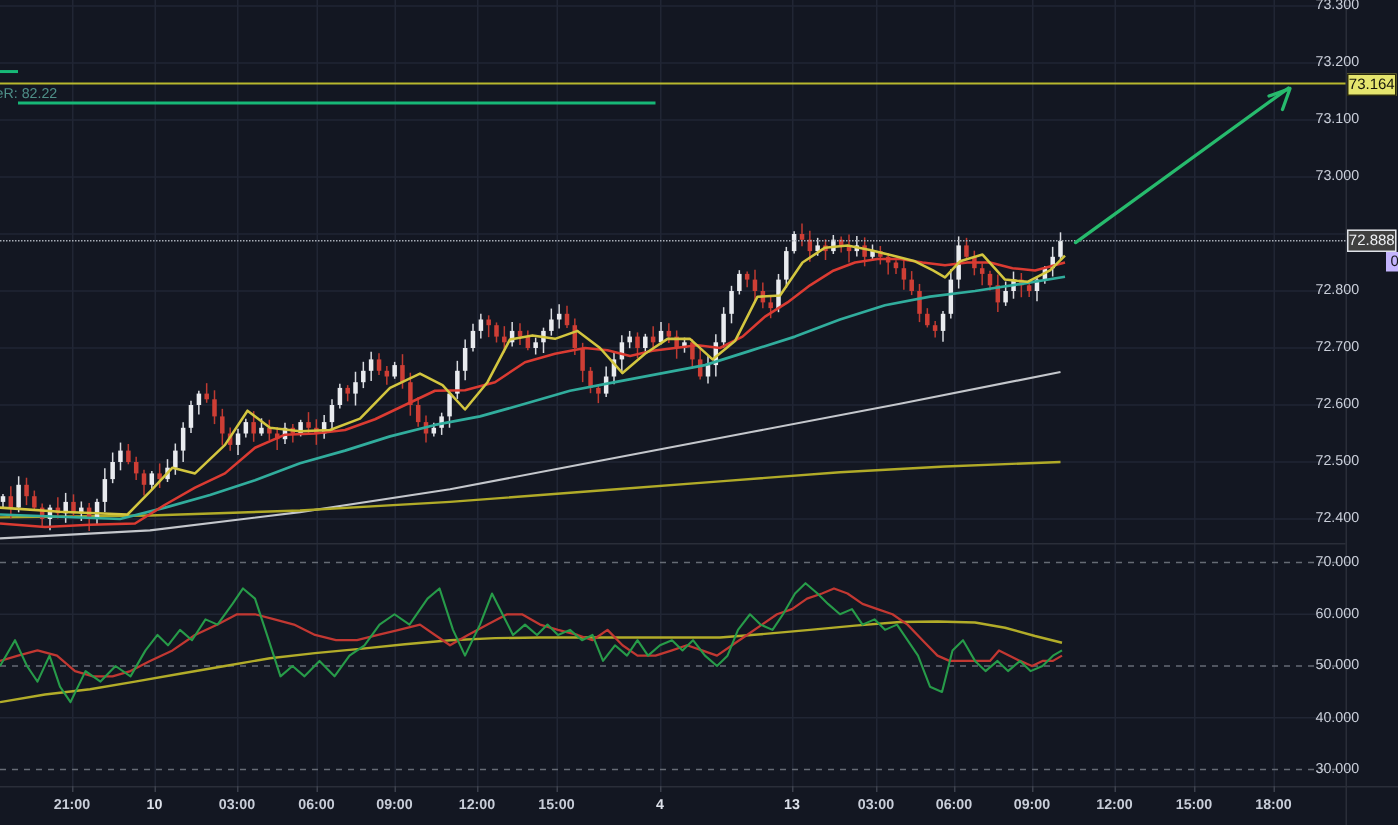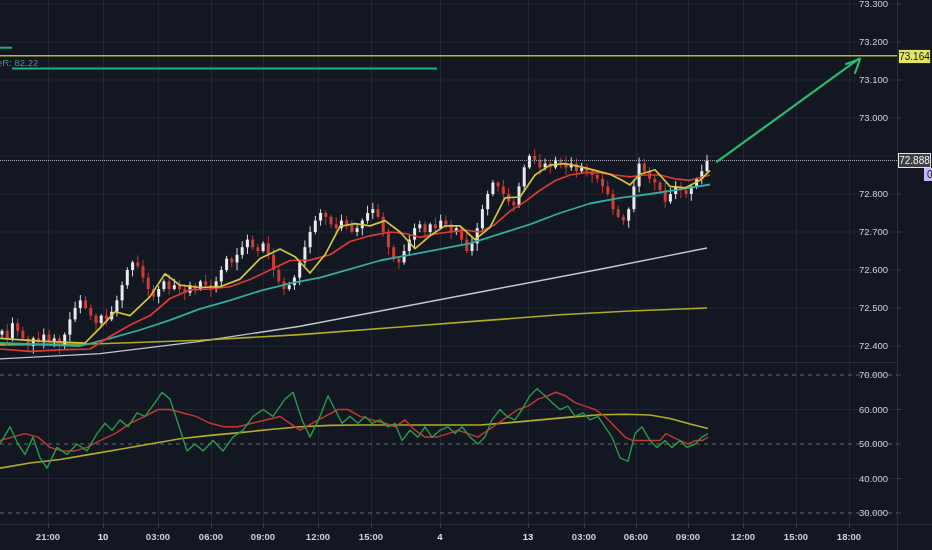--- a/index.html
+++ b/index.html
@@ -370,21 +370,21 @@
       <line x1="440.5" y1="524" x2="440.5" y2="528" stroke="#3c414d" stroke-width="1"></line>
       <line x1="528.5" y1="524" x2="528.5" y2="528" stroke="#3c414d" stroke-width="1"></line>
       <line x1="584.5" y1="524" x2="584.5" y2="528" stroke="#3c414d" stroke-width="1"></line>
       <line x1="636.5" y1="524" x2="636.5" y2="528" stroke="#3c414d" stroke-width="1"></line>
       <line x1="688.5" y1="524" x2="688.5" y2="528" stroke="#3c414d" stroke-width="1"></line>
       <line x1="743.5" y1="524" x2="743.5" y2="528" stroke="#3c414d" stroke-width="1"></line>
       <line x1="796.5" y1="524" x2="796.5" y2="528" stroke="#3c414d" stroke-width="1"></line>
       <line x1="849.5" y1="524" x2="849.5" y2="528" stroke="#3c414d" stroke-width="1"></line>
     </svg>
 
-  <div id="price-axis" style="position:absolute;left:852px;top:0;width:49px;height:524px;">
+  <div id="price-axis" style="position:absolute;left:870px;top:0;width:49px;height:524px;">
       <div class="axis-label price-lbl" style="top: -2px; left: 7px;">73.300</div>
       <div class="axis-label price-lbl" style="top: 36px; left: 7px;">73.200</div>
       <div class="axis-label price-lbl" style="top: 74px; left: 7px;">73.100</div>
       <div class="axis-label price-lbl" style="top: 112px; left: 7px;">73.000</div>
       <div class="axis-label price-lbl" style="top: 188px; left: 7px;">72.800</div>
       <div class="axis-label price-lbl" style="top: 226px; left: 7px;">72.700</div>
       <div class="axis-label price-lbl" style="top: 264px; left: 7px;">72.600</div>
       <div class="axis-label price-lbl" style="top: 302px; left: 7px;">72.500</div>
       <div class="axis-label price-lbl" style="top: 340px; left: 7px;">72.400</div>
       <div class="axis-label price-lbl" style="top: 369px; left: 7px;">70.000</div>

